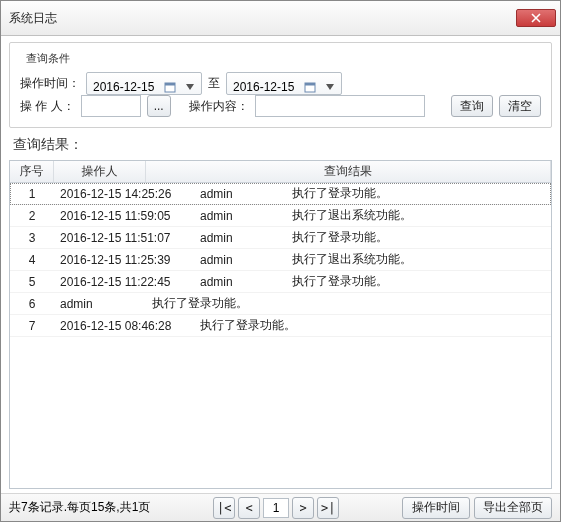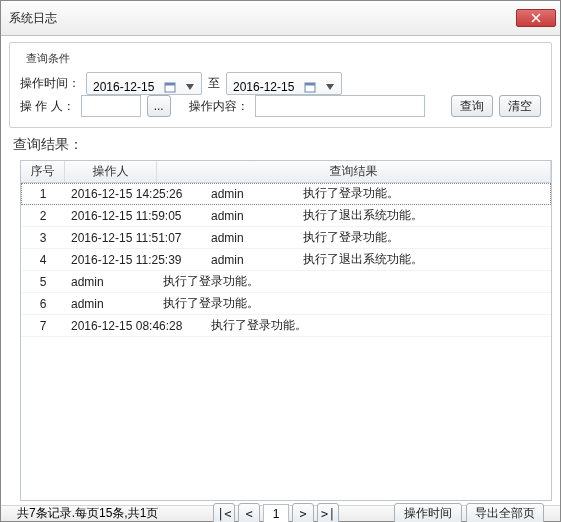--- a/index.html
+++ b/index.html
@@ -16,32 +16,32 @@
 .date-input { display: inline-flex; align-items: flex-end; border: 1px solid #b7bfc7; background: linear-gradient(#fff,#f4f6f8); height: 23px; padding: 0 4px 0 6px; border-radius: 2px; gap: 6px; }
 .date-input .dv { min-width: 64px; }
 .date-drop { width: 14px; height: 14px; display: inline-flex; align-items: center; justify-content: center; }
 .date-drop svg { display: block; }
 .txt-input { border: 1px solid #b7bfc7; height: 22px; background: #fff; padding: 0 4px; }
 .txt-input.op { width: 60px; }
 .txt-input.cont { width: 170px; }
 .btn { height: 22px; min-width: 38px; padding: 0 8px; border: 1px solid #a9b0b8; background: linear-gradient(#fbfcfd,#e7ebef); border-radius: 3px; cursor: pointer; font-size: 12px; color: #222; }
 .ellipsis-btn { width: 24px; min-width: 24px; padding: 0; }
 .result-label { font-size: 14px; color: #333; padding: 2px 0 0 4px; }
-.table-wrap { flex: 1; border: 1px solid #bfc7cf; background: #fff; overflow: hidden; display: flex; flex-direction: column; margin-left: 11px; }
+.table-wrap { flex: 1; border: 1px solid #bfc7cf; background: #fff; overflow: hidden; display: flex; flex-direction: column; }
 .thead { display: flex; height: 22px; background: linear-gradient(#fcfcfd,#eceff3); border-bottom: 1px solid #cdd3da; }
 .th { border-right: 1px solid #dadee3; display: flex; align-items: center; justify-content: center; color: #333; font-size: 12px; }
 .tbody { flex: 1; overflow: auto; }
 .tr { display: flex; height: 22px; align-items: center; border-bottom: 1px solid #f2f2f2; }
 .tr.sel { background: #fff; outline: 1px dotted #888; outline-offset: -1px; }
 .td { padding: 0 6px; font-size: 12px; color: #222; overflow: hidden; white-space: nowrap; text-overflow: ellipsis; }
 .c-idx { width: 44px; text-align: center; }
 .c-time { width: 140px; }
 .c-user { width: 92px; }
 .c-cont { flex: 1; }
-.footer { height: 16px; border-top: 1px solid #d6d6d6; background: linear-gradient(#fafafa,#ececec); display: flex; align-items: center; padding: 0 16px; gap: 6px; font-size: 12px; }
+.footer { height: 28px; border-top: 1px solid #d6d6d6; background: linear-gradient(#fafafa,#ececec); display: flex; align-items: center; padding: 0 8px; gap: 6px; font-size: 12px; }
 .footer .summary { flex: 0 0 auto; }
 .pager { flex: 1; display: flex; align-items: center; justify-content: center; gap: 3px; }
 .pager .btn { min-width: 22px; width: 22px; padding: 0; font-family: monospace; }
 .pager .pagenum { border: 1px solid #b7bfc7; height: 20px; width: 26px; background: #fff; display: flex; align-items: center; justify-content: center; }
 .footer .right { display: flex; gap: 4px; }
 .footer .right .btn { min-width: 68px; }
 </style>
 </head>
 <body>
 
@@ -131,20 +131,21 @@
             <div class="td c-cont">执行了登录功能。</div>
           </div>
           <div class="tr">
             <div class="td c-idx">4</div>
             <div class="td c-time">2016-12-15 11:25:39</div>
             <div class="td c-user">admin</div>
             <div class="td c-cont">执行了退出系统功能。</div>
           </div>
           <div class="tr">
             <div class="td c-idx">5</div>
+            <div class="td c-time">2016-12-15 11:22:45</div>
             <div class="td c-user">admin</div>
             <div class="td c-cont">执行了登录功能。</div>
           </div>
           <div class="tr">
             <div class="td c-idx">6</div>
             <div class="td c-user">admin</div>
             <div class="td c-cont">执行了登录功能。</div>
           </div>
           <div class="tr">
             <div class="td c-idx">7</div>

